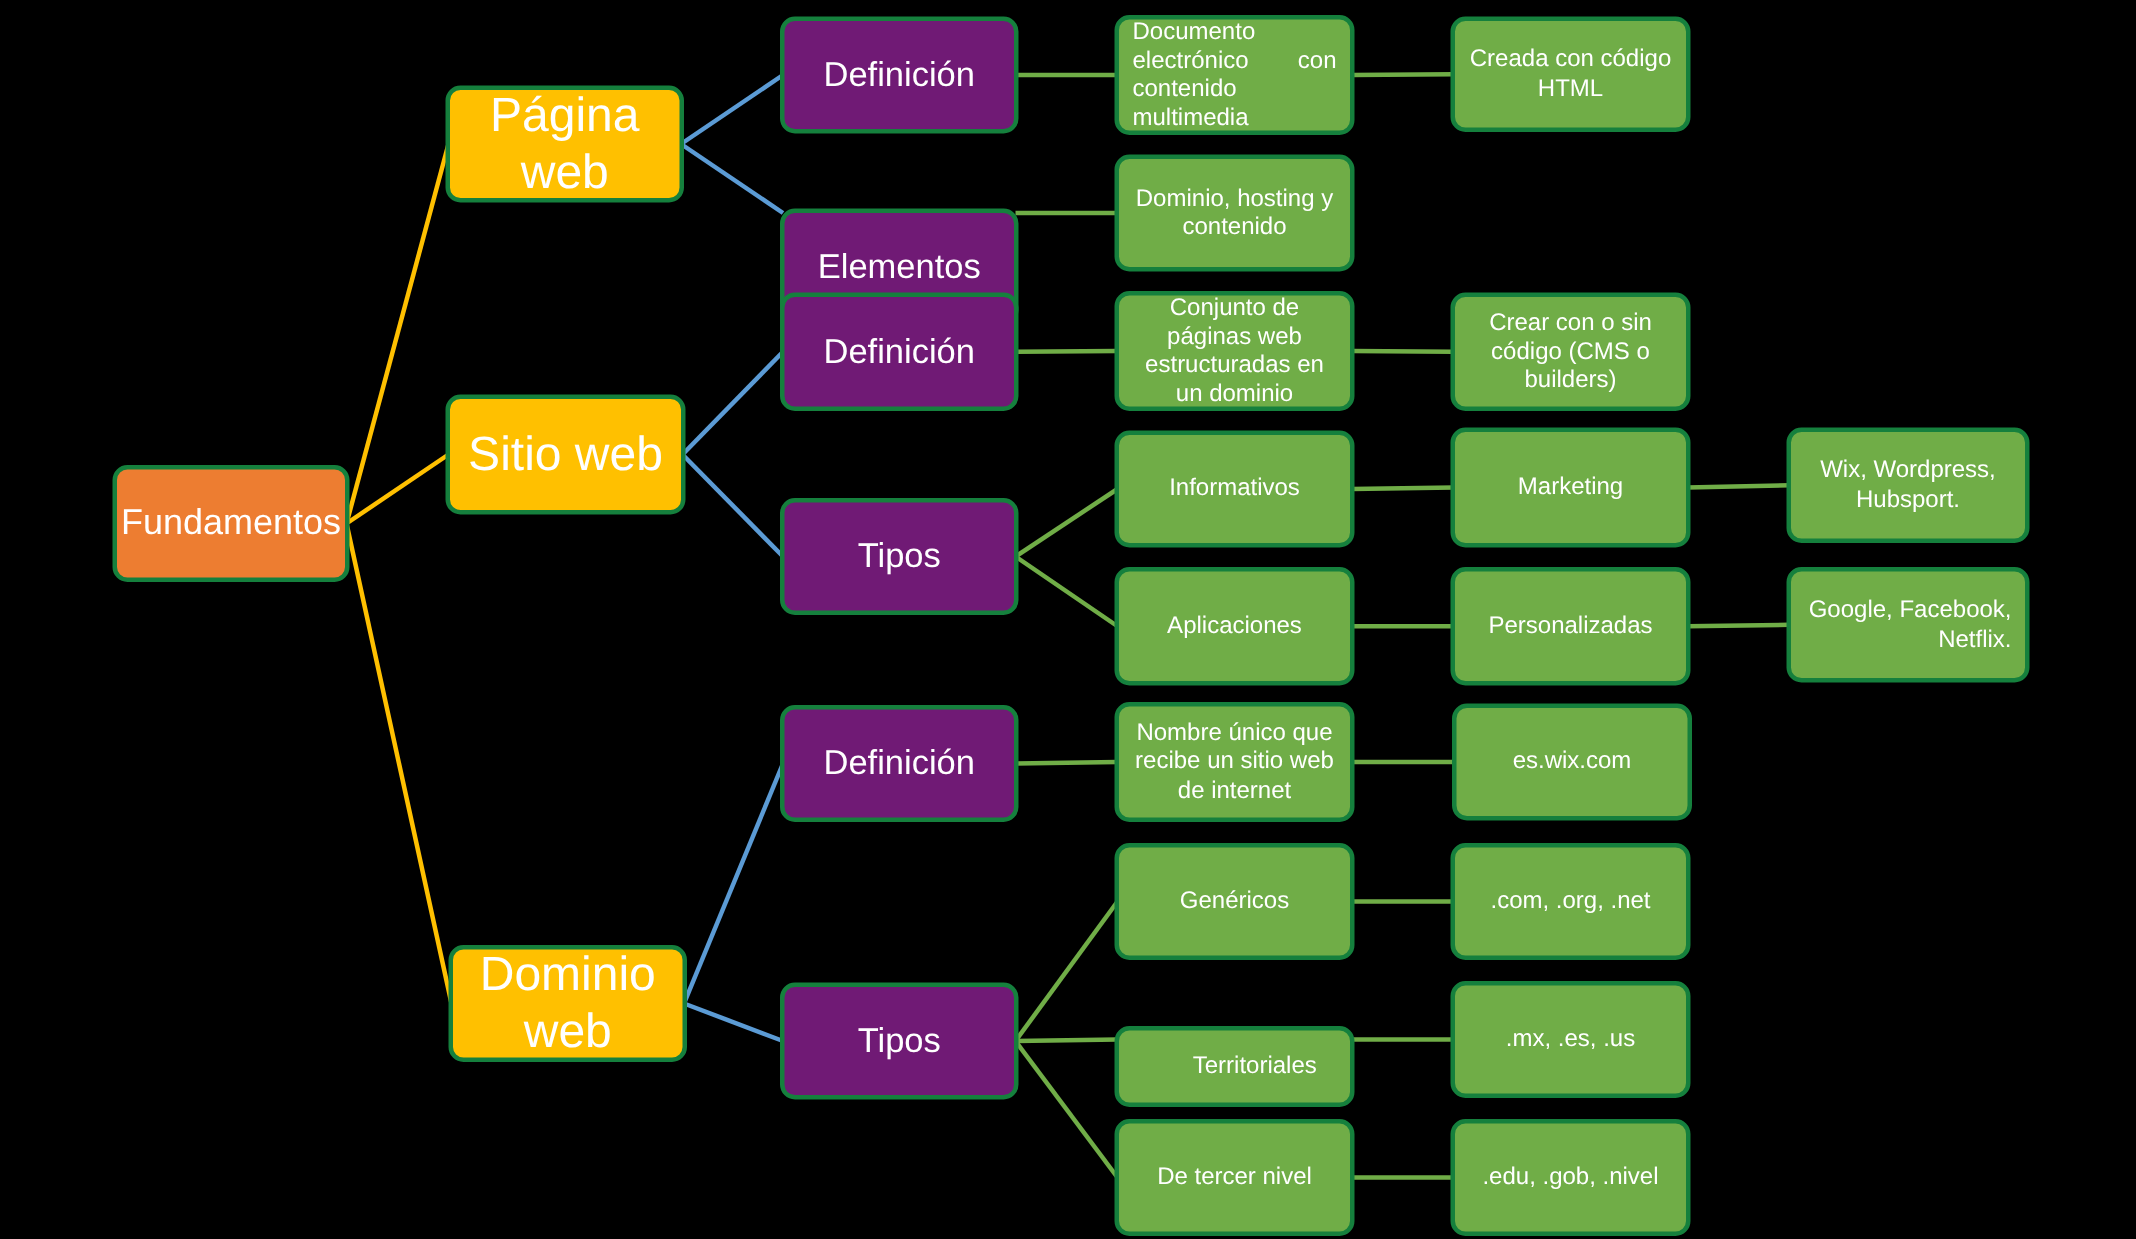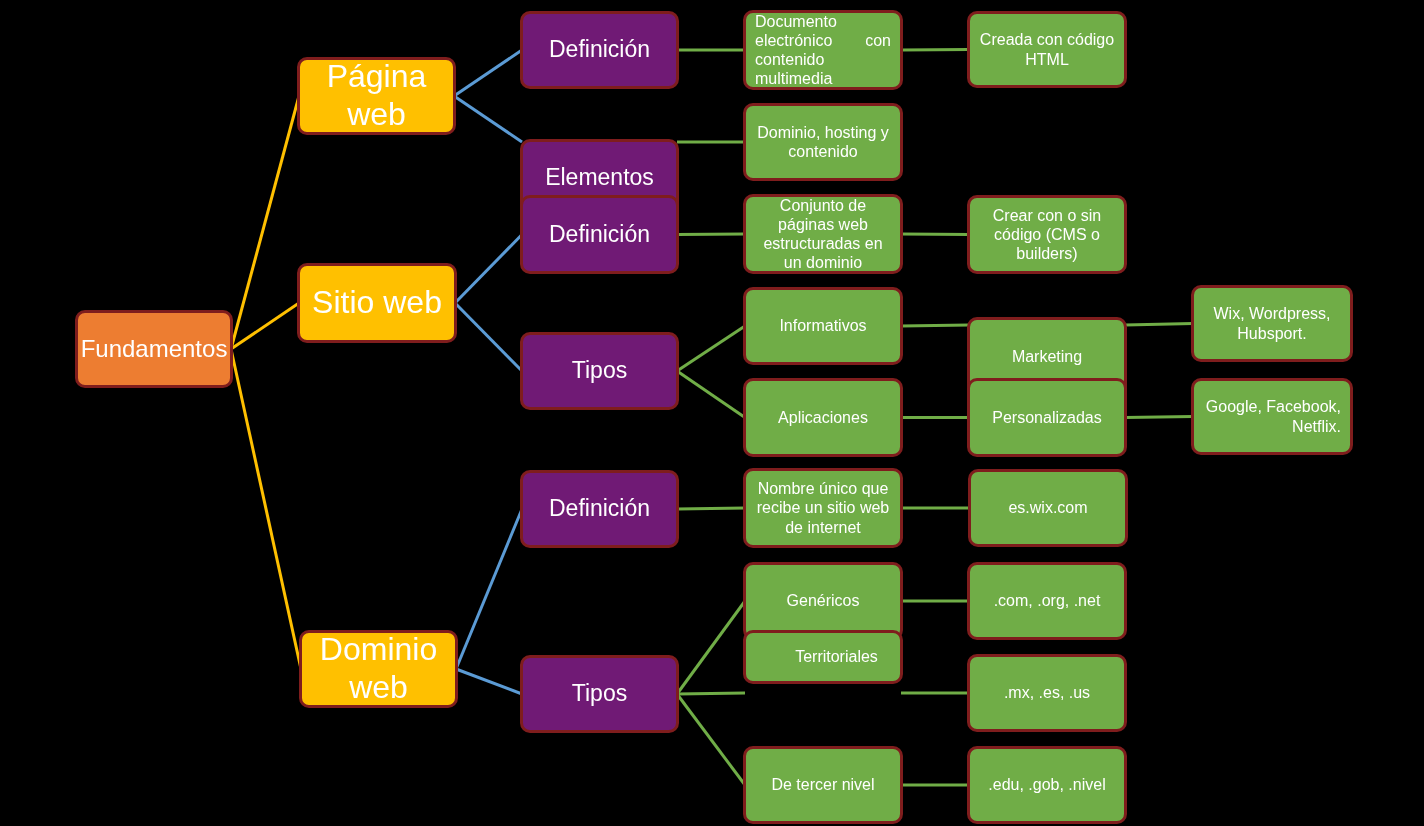--- a/index.html
+++ b/index.html
@@ -20,21 +20,21 @@
     left: 0;
     top: 0;
     width: 1424px;
     height: 826px;
     z-index: 0;
   }
   .node {
     position: absolute;
     z-index: 1;
     box-sizing: border-box;
-    border: 3px solid #7f1d1d;
+    border: 3px solid #15803d;
     border-radius: 10px;
     color: #FFFFFF;
     display: flex;
     align-items: center;
     justify-content: center;
     text-align: center;
     line-height: 1.18;
   }
   .node.orange { background: #ED7D31; font-size: 24px; padding: 0 4px; }
   .node.yellow { background: #FFC000; font-size: 32px; padding: 0 8px; }
@@ -115,29 +115,29 @@
   <div class="node green" style="left:743px; top:194px; width:160px; height:80px;">Conjunto de páginas web estructuradas en un dominio</div>
 
   <div class="node green" style="left:743px; top:287px; width:160px; height:78px;">Informativos</div>
 
   <div class="node green" style="left:743px; top:378px; width:160px; height:79px;">Aplicaciones</div>
 
   <div class="node green" style="left:743px; top:468px; width:160px; height:80px;">Nombre único que recibe un sitio web de internet</div>
 
   <div class="node green" style="left:743px; top:562px; width:160px; height:78px;">Genéricos</div>
 
-  <div class="node green" style="left:743px; top:630px; width:160px; height:54px;padding-left:36px;">Territoriales</div>
+  <div class="node green" style="left:743px; top:684px; width:160px; height:54px;padding-left:36px;">Territoriales</div>
 
   <div class="node green" style="left:743px; top:746px; width:160px; height:78px;">De tercer nivel</div>
 
   <div class="node green" style="left:967px; top:11px; width:160px; height:77px;">Creada con código HTML</div>
 
   <div class="node green" style="left:967px; top:195px; width:160px; height:79px;">Crear con o sin código (CMS o builders)</div>
 
-  <div class="node green" style="left:967px; top:285px; width:160px; height:80px;margin-top:32px;">Marketing</div>
+  <div class="node green" style="left:967px; top:285px; width:160px; height:80px;">Marketing</div>
 
   <div class="node green" style="left:967px; top:378px; width:160px; height:79px;text-align:right;">Personalizadas</div>
 
   <div class="node green" style="left:968px; top:469px; width:160px; height:78px;">es.wix.com</div>
 
   <div class="node green" style="left:967px; top:562px; width:160px; height:78px;">.com, .org, .net</div>
 
   <div class="node green" style="left:967px; top:654px; width:160px; height:78px;">.mx, .es, .us</div>
 
   <div class="node green" style="left:967px; top:746px; width:160px; height:78px;">.edu, .gob, .nivel</div>

